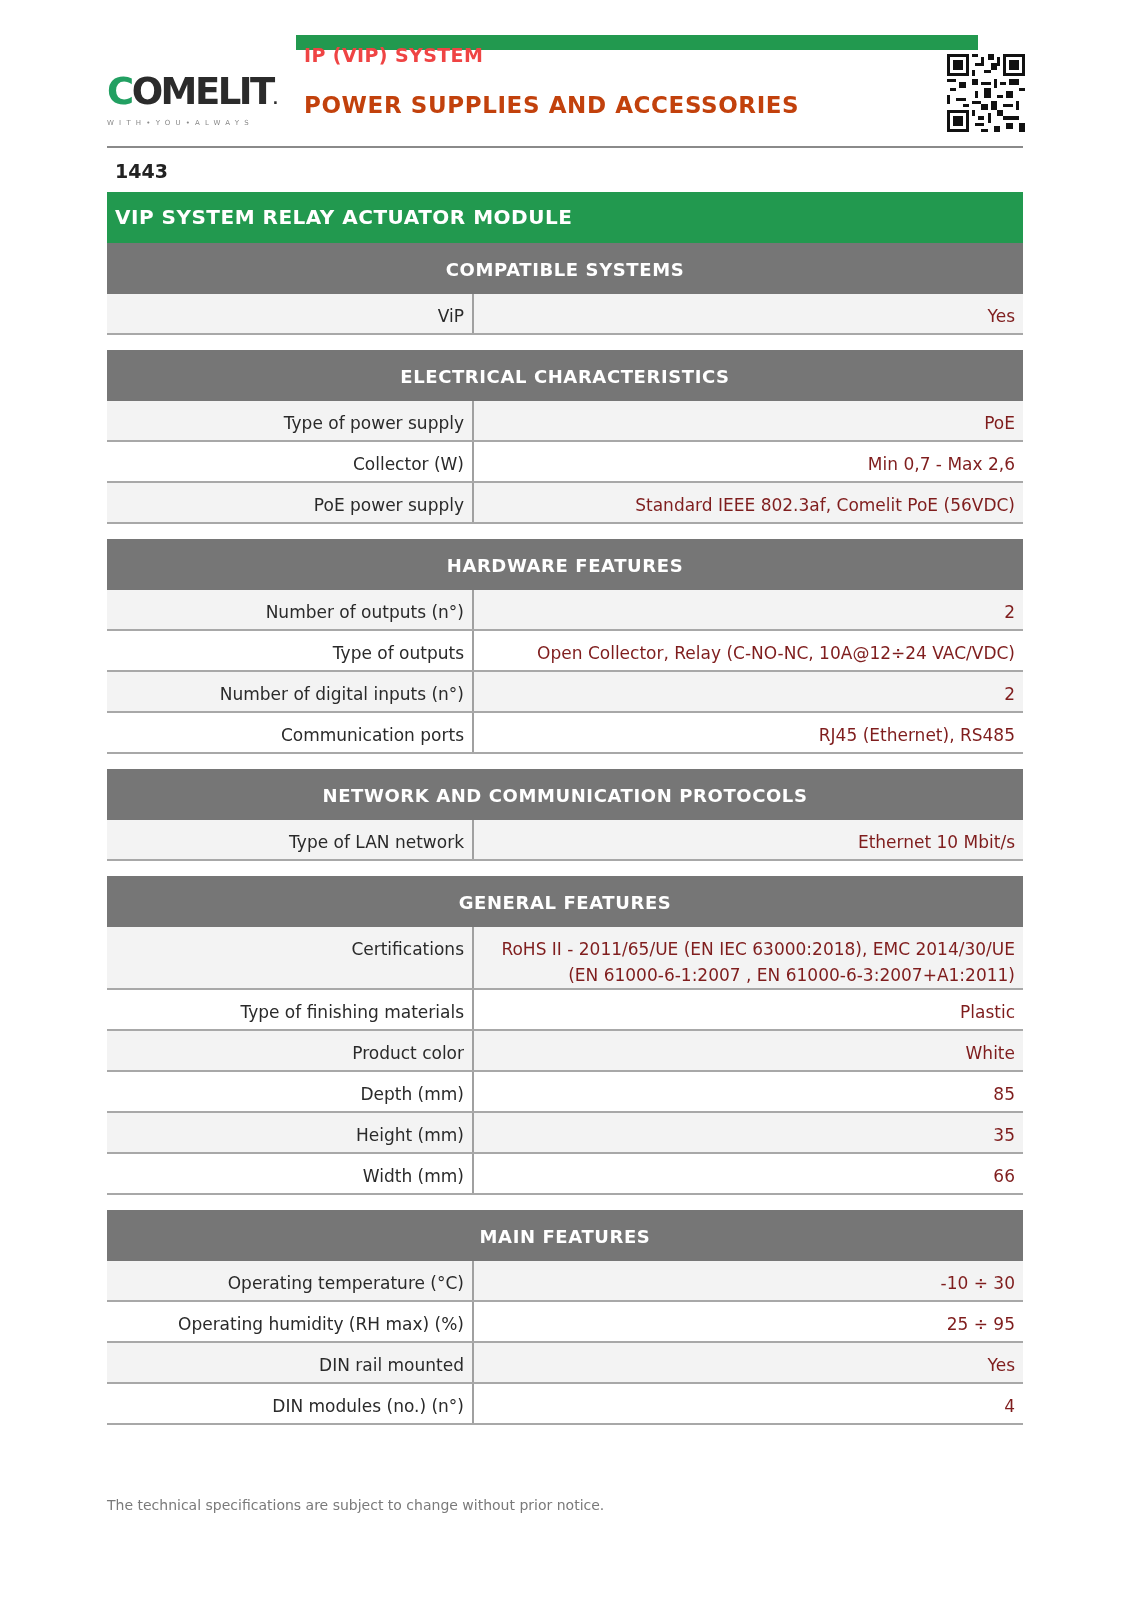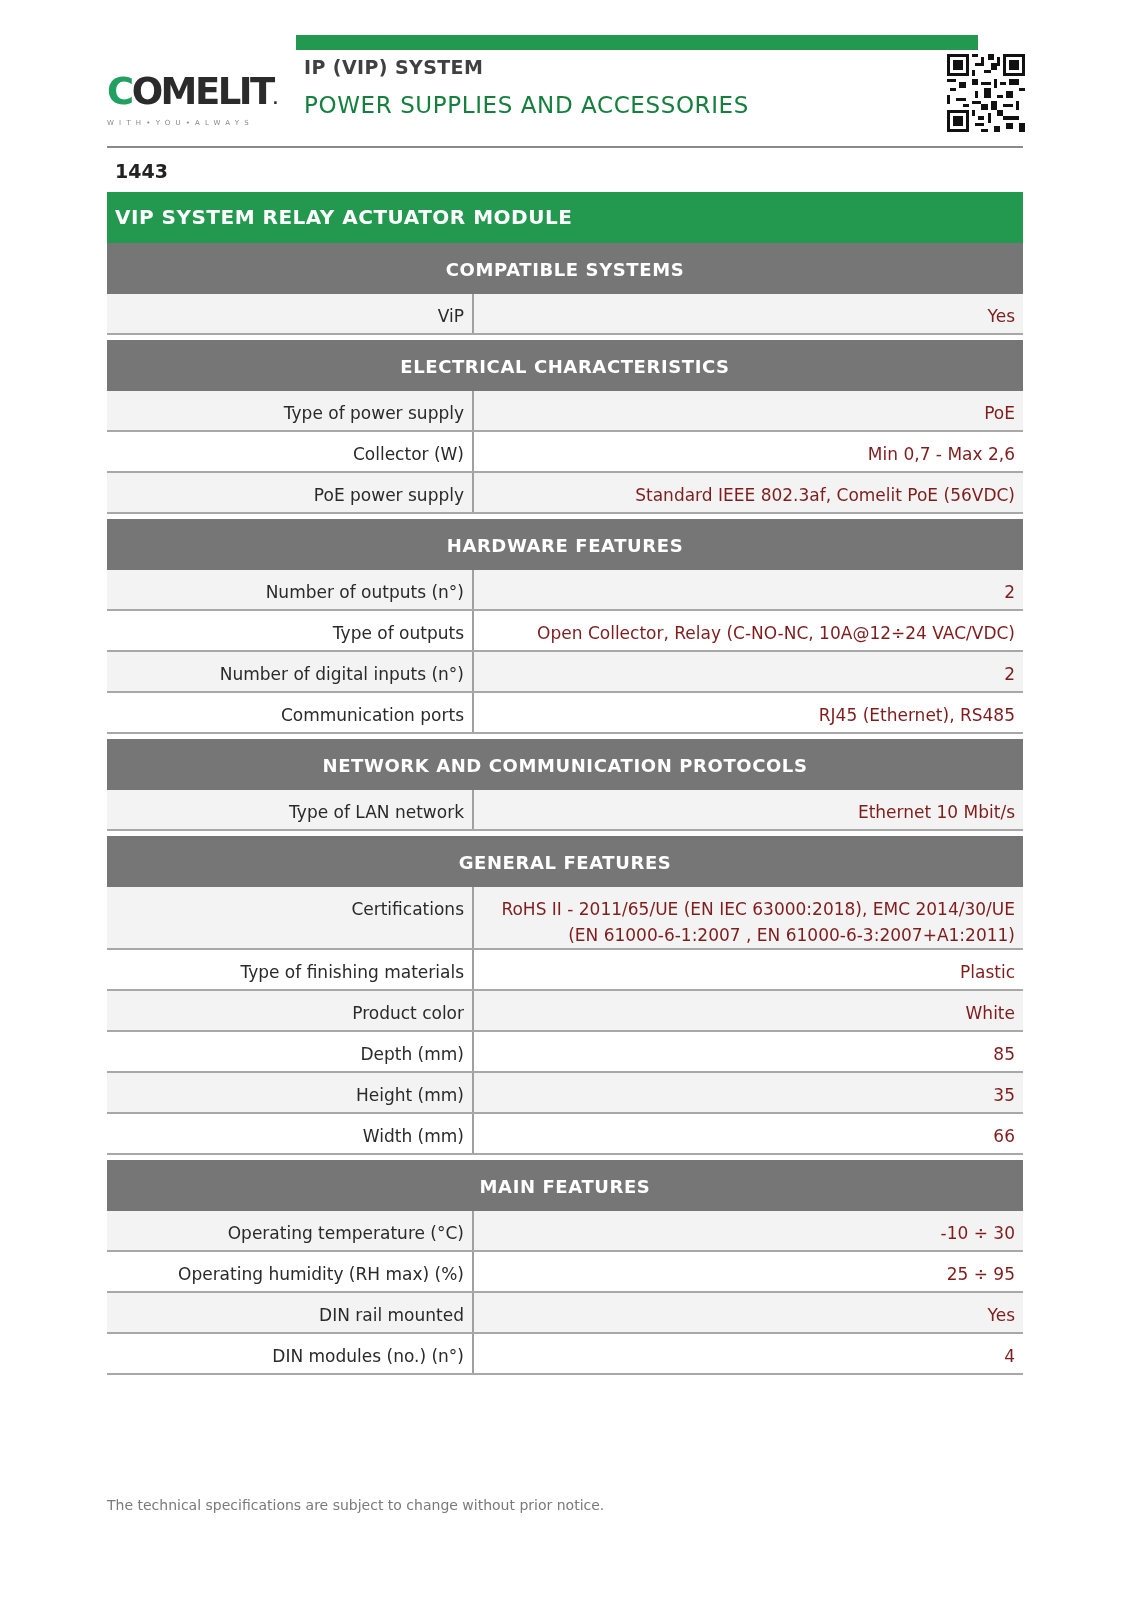--- a/index.html
+++ b/index.html
@@ -5,30 +5,30 @@
   html, body { margin:0; padding:0; background:#ffffff; }
   body { width:1131px; height:1600px; position:relative; overflow:hidden;
          font-family:"DejaVu Sans", sans-serif; color:#2a2a2a; }
   .topbar { position:absolute; left:296px; top:35px; width:682px; height:15px; background:#22994f; }
   .logo { position:absolute; left:107px; top:74px; width:170px; }
   .logo-word { font-family:"DejaVu Sans", sans-serif; font-weight:bold; font-size:37px; letter-spacing:-2.5px;
                color:#2b2b2b; line-height:36px; white-space:nowrap; }
   .logo-word .c { color:#22a062; }
   .logo-dot { color:#2b2b2b; font-size:14px; }
   .logo-tag { font-size:7px; letter-spacing:5.2px; color:#888; margin-top:2px; white-space:nowrap; }
-  .cat-title { position:absolute; left:304px; top:56px; font-weight:bold; font-size:19px; color:#404040; letter-spacing:0.4px; }
-  .cat-sub { position:absolute; left:304px; top:92px; font-weight:normal; font-size:23px; color:#15803d; letter-spacing:0.6px; }
+  .cat-title { position:absolute; left:304px; top:44px; font-weight:bold; font-size:19px; color:#ef4444; letter-spacing:0.4px; }
+  .cat-sub { position:absolute; left:304px; top:92px; font-weight:bold; font-size:23px; color:#c2410c; letter-spacing:0.6px; }
   .qr { position:absolute; left:947px; top:54px; width:78px; height:78px; }
   .divider { position:absolute; left:107px; top:146px; width:916px; height:2px; background:#8a8a8a; }
   .code { position:absolute; left:115px; top:160px; font-weight:bold; font-size:19px; color:#222; }
   .product-title { position:absolute; left:107px; top:192px; width:916px; height:51px; background:#22994f;
                    color:#fff; font-weight:bold; font-size:20px; line-height:51px; box-sizing:border-box;
                    padding-left:8px; letter-spacing:0.5px; }
   .sections { position:absolute; left:107px; top:243px; width:916px; }
-  .section { margin-bottom:5px; }
+  .section { margin-bottom:15px; }
   .sec-head { height:51px; background:#767676; color:#fff; font-weight:bold; font-size:18px;
               text-align:center; line-height:53px; letter-spacing:0.6px; }
   .row { display:flex; border-bottom:2px solid #a8a8a8; min-height:39px;text-align:right; }
   .row.odd { background:#f3f3f3; }
   .row.even { background:#ffffff; }
   .cell-label { width:367px; box-sizing:border-box; padding:9px 8px 0 8px; font-size:17px; color:#2a2a2a;
                 border-right:2px solid #a0a0a0; line-height:26px; }
   .cell-value { flex:1; box-sizing:border-box; padding:9px 8px 0 0; font-size:17px; color:#7f1d1d; line-height:26px; }
   .footer { position:absolute; left:107px; top:1497px; font-size:14px; color:#7a7a7a; }
 </style>

